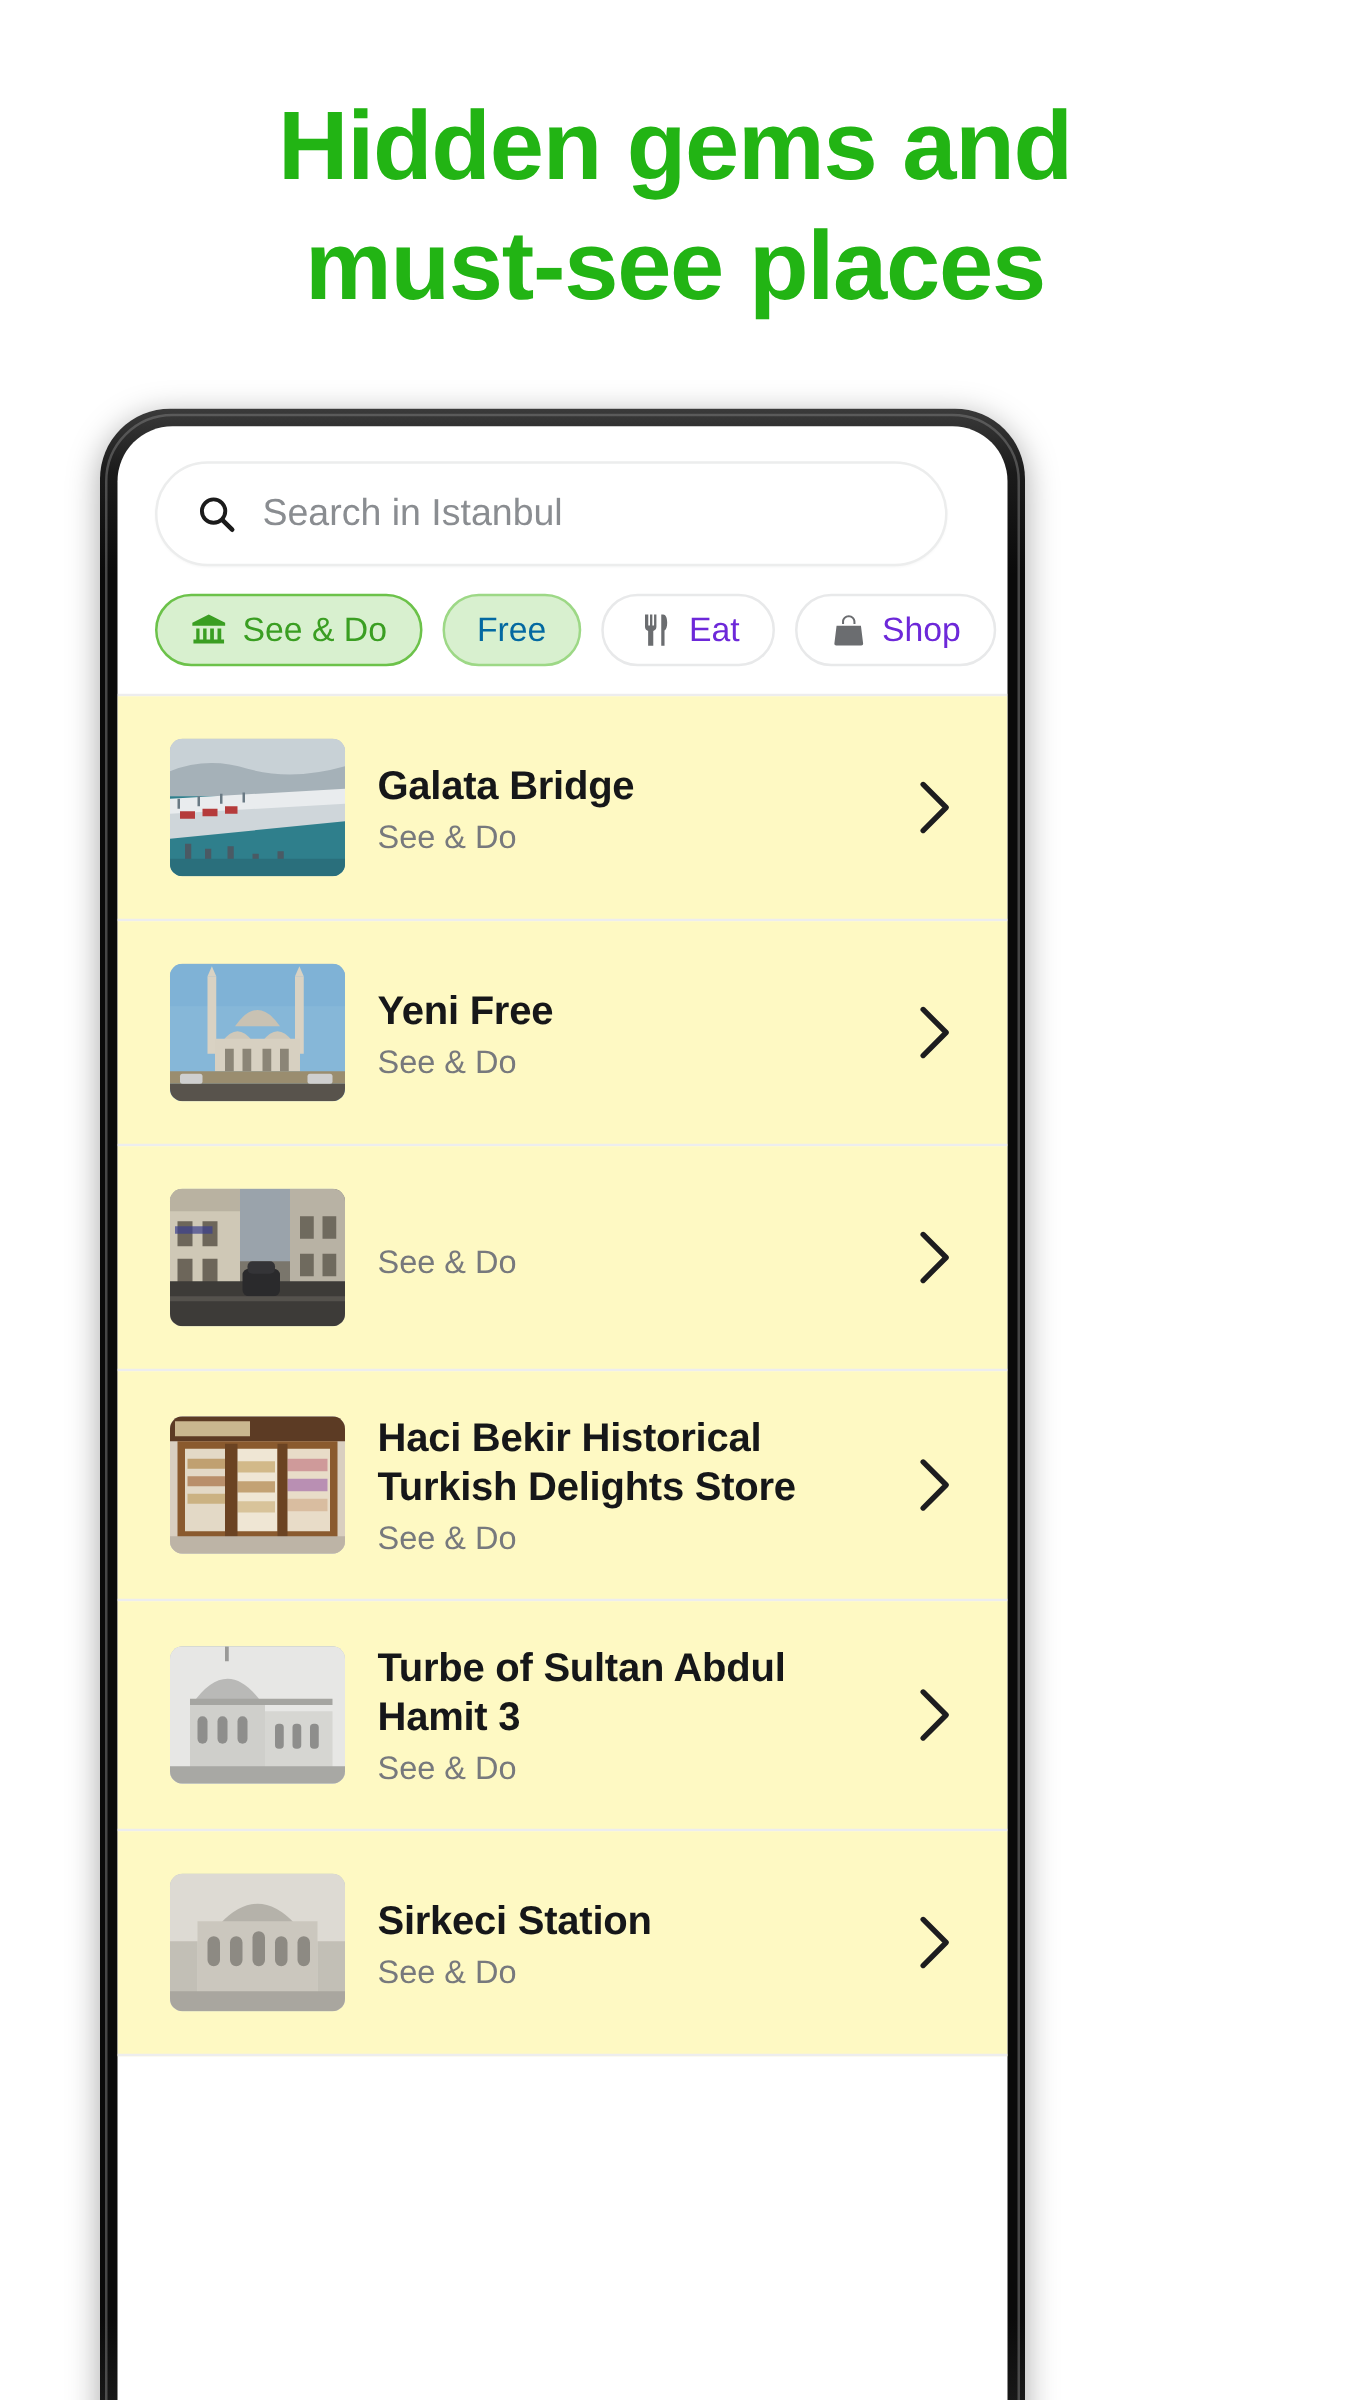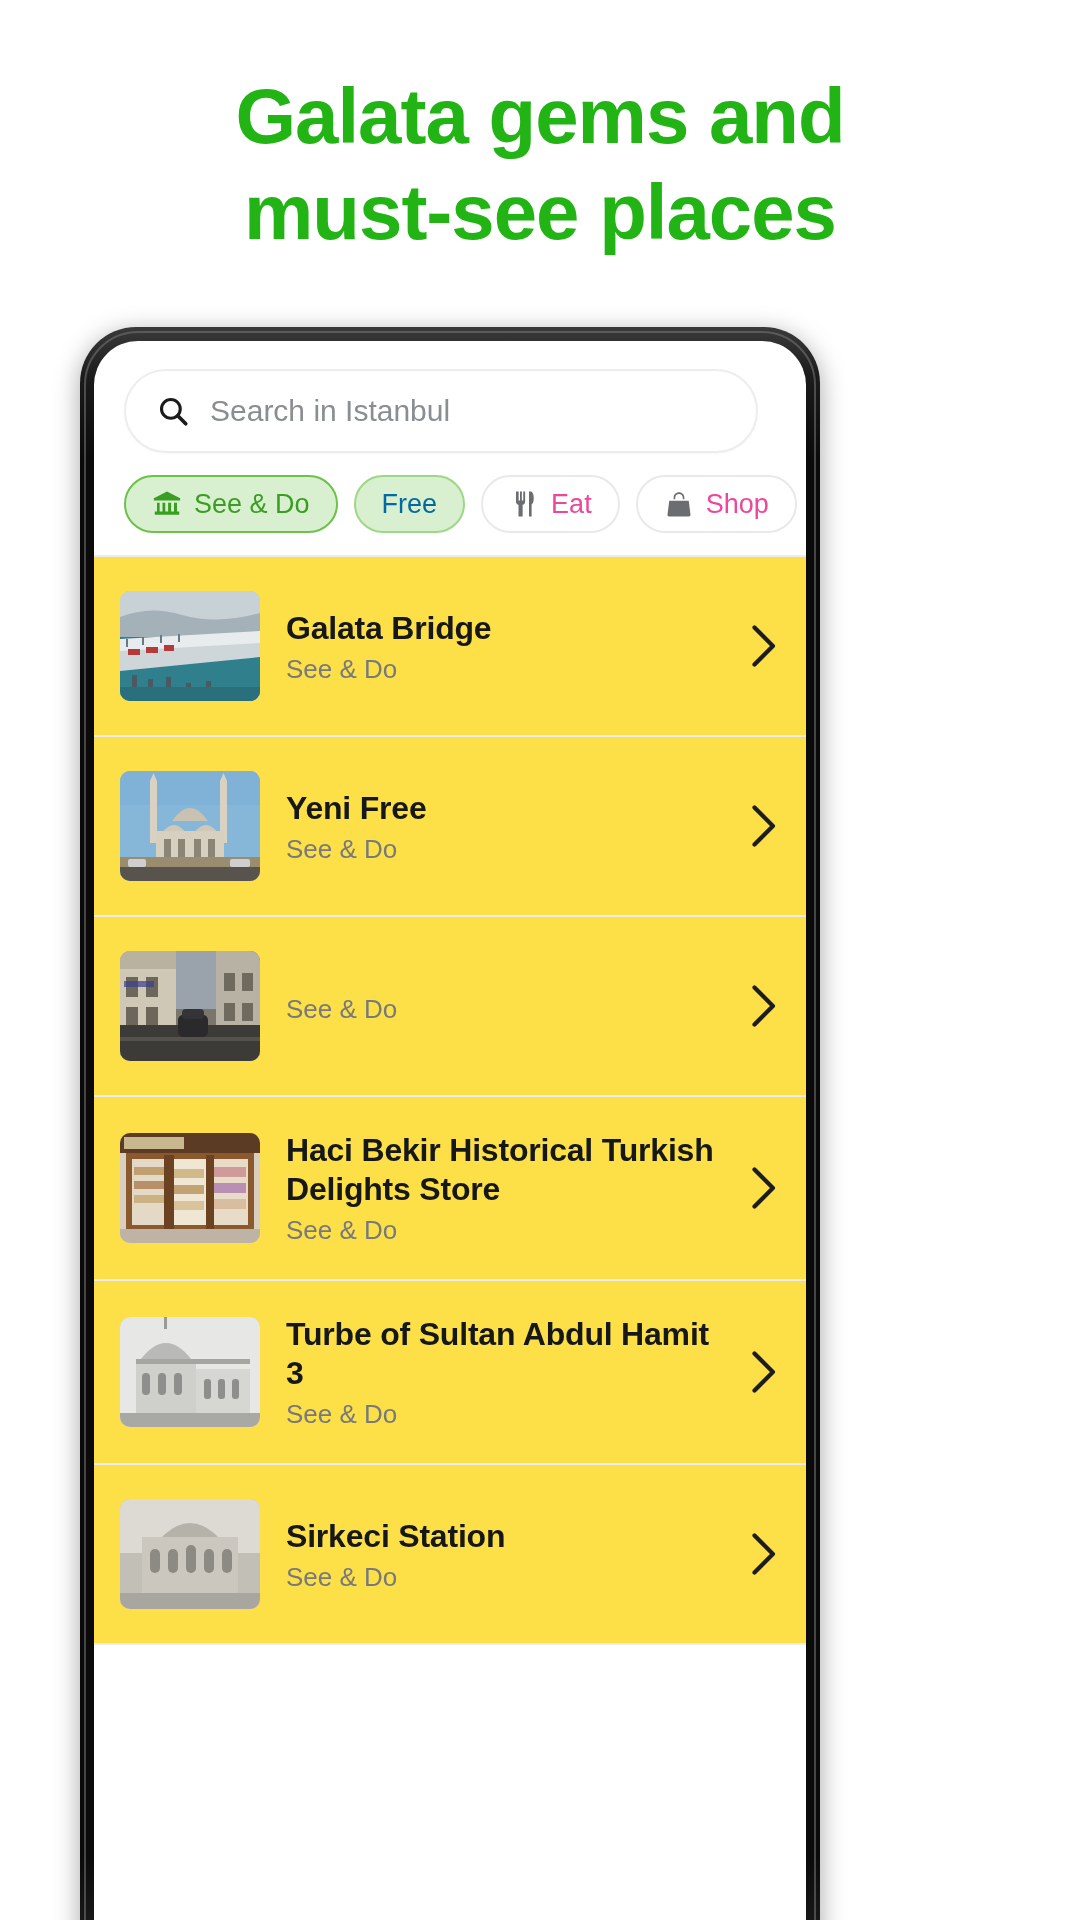--- a/index.html
+++ b/index.html
@@ -70,44 +70,44 @@
     padding: 22px 0 22px 30px;
     overflow: hidden;
     white-space: nowrap;
   }
   .chip {
     display: inline-flex; align-items: center; gap: 12px;
     height: 58px; padding: 0 26px;
     border-radius: 30px;
     border: 2px solid #e8e9ea;
     background: #fff;
-    font-size: 27px; color: #ec4899;
+    font-size: 27px; color: #6d28d9;
     flex: 0 0 auto;
   }
   .chip.selected {
     background: #d8f0cf;
     border-color: #6cc24a;
     color: #3a9e22;
   }
   .chip.soft {
     background: #d8f0cf;
     border-color: #9dd886;
     color: #0369a1;
   }
   .chip .chip-ico { width: 30px; height: 30px; flex:0 0 30px; display:block; }
   .chip.selected .chip-ico path, .chip.selected .chip-ico rect { fill: #3a9e22; }
 
   
   .list { border-top: 2px solid #ededee; }
   .row {
     display: flex; align-items: center;
-    padding: 34px 26px;
+    padding: 34px 42px;
     gap: 26px;
     border-bottom: 2px solid #ededee;
-    background: #fde047;
+    background: #fef9c3;
   }
   .thumb {
     width: 140px; height: 110px; border-radius: 10px;
     flex: 0 0 140px; overflow: hidden; position: relative;
     background: #b9c2c8;
   }
   .thumb svg { display:block; width:100%; height:100%; }
   .row-text { flex: 1 1 auto; min-width: 0; }
   .row-title {
     font-size: 32px; font-weight: bold; color: #161719;
@@ -117,21 +117,21 @@
     font-size: 26px; color: #77797d; margin-top: 6px; line-height: 30px;
   }
   .chev { width: 34px; height: 50px; flex: 0 0 34px; }
 </style>
 </head>
 <body>
 
 <div class="page">
 
   <div class="headline">
-    <span class="hl-line">Galata gems and</span>
+    <span class="hl-line">Hidden gems and</span>
     <span class="hl-line">must-see places</span>
   </div>
 
   <div class="phone">
 
     <div class="phone-inner-ring"></div>
 
     <div class="screen">
 
       <div class="search-wrap">

